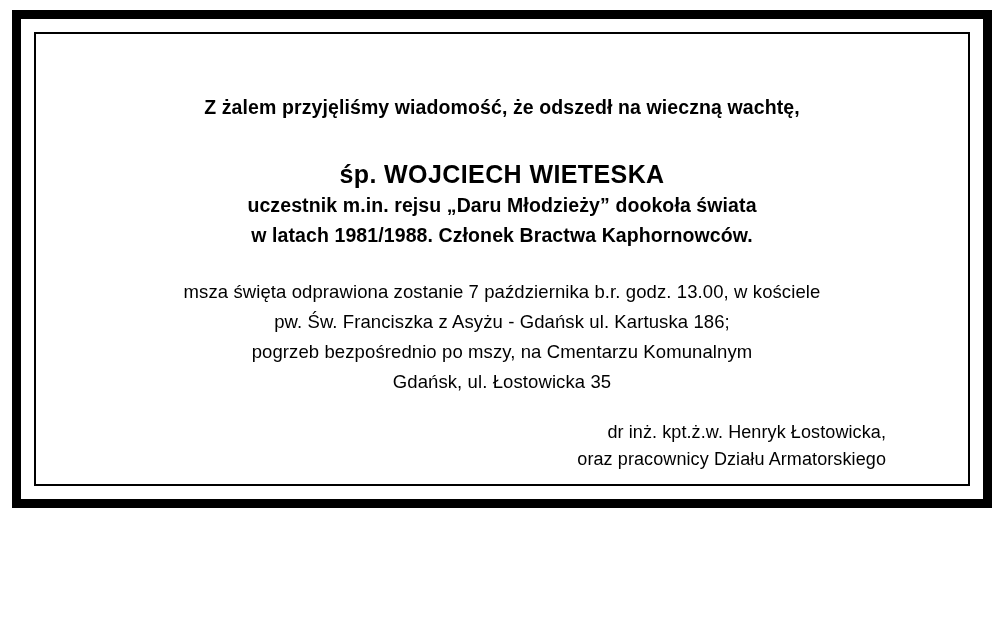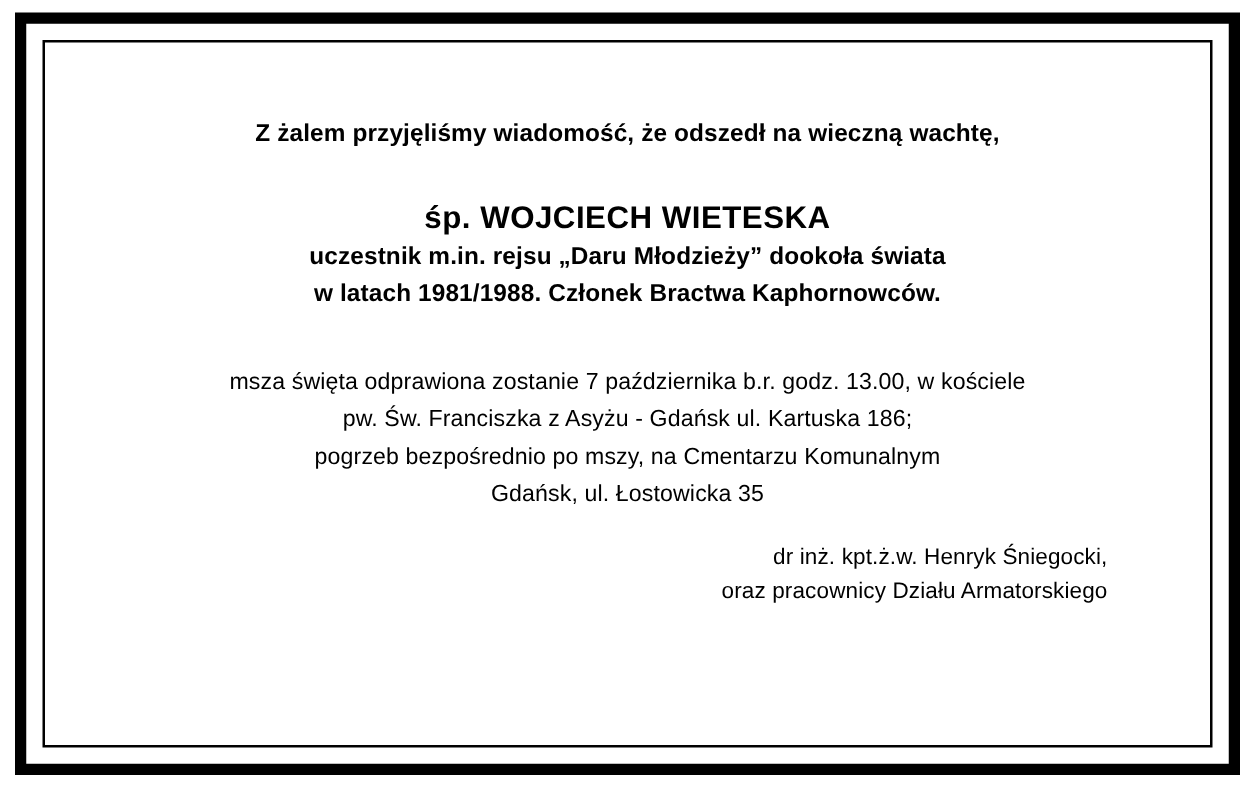--- a/index.html
+++ b/index.html
@@ -14,21 +14,21 @@
     color: #000000;
     overflow: hidden;
   }
 
   
   .obituary-frame {
     position: absolute;
     left: 12px;
     top: 10px;
     width: 980px;
-    height: 610px;
+    height: 498px;
     box-sizing: border-box;
     border: 9px solid #000000;
     background: #ffffff;
   }
   
   .obituary-inner {
     position: absolute;
     left: 13px;
     top: 13px;
     right: 13px;
@@ -63,21 +63,21 @@
     margin-top: 36px;
   }
   .name-block .line {
     font-size: 25px;
     line-height: 32px;
     letter-spacing: 0.4px;
   }
 
   .detail-block { }
 
-  .service-block { margin-top: 40px; }
+  .service-block { margin-top: 27px; }
   .service-block .line {
     font-weight: normal;
     font-size: 18.5px;
     line-height: 30px;
   }
 
   .signature-block {
     margin-top: 22px;
     padding-right: 48px;
   }
@@ -109,19 +109,19 @@
       </div>
 
       <div class="service-block">
         <div class="line">msza święta odprawiona zostanie 7 października b.r. godz. 13.00, w kościele</div>
         <div class="line">pw. Św. Franciszka z Asyżu - Gdańsk ul. Kartuska 186;</div>
         <div class="line">pogrzeb bezpośrednio po mszy, na Cmentarzu Komunalnym</div>
         <div class="line">Gdańsk,  ul. Łostowicka 35</div>
       </div>
 
       <div class="signature-block">
-        <div class="line">dr inż. kpt.ż.w. Henryk Śniegocki,</div>
+        <div class="line">dr inż. kpt.ż.w. Henryk Łostowicka,</div>
         <div class="line">oraz pracownicy Działu Armatorskiego</div>
       </div>
 
     </div>
   </div>
 </div>
 
 </body></html>

